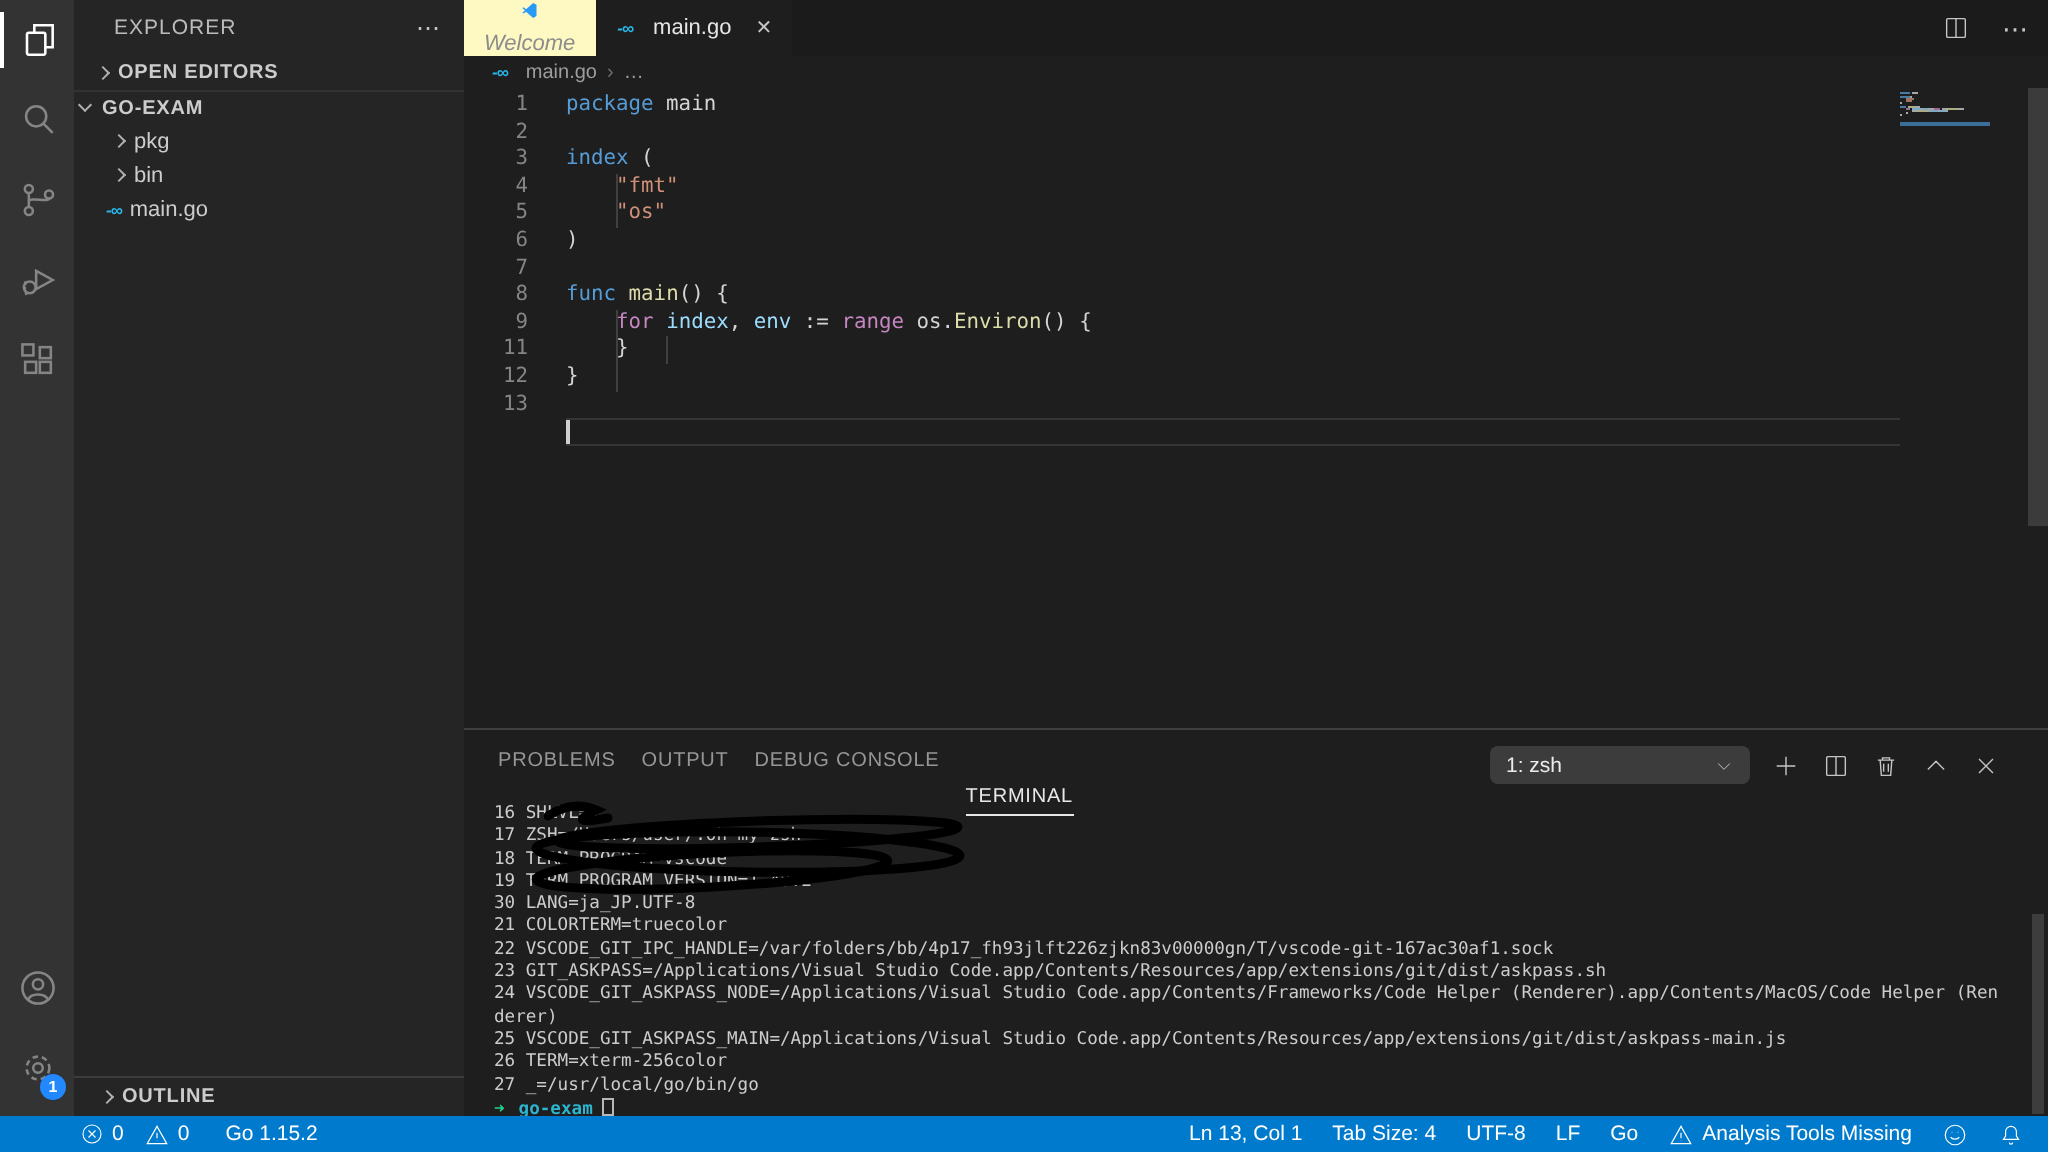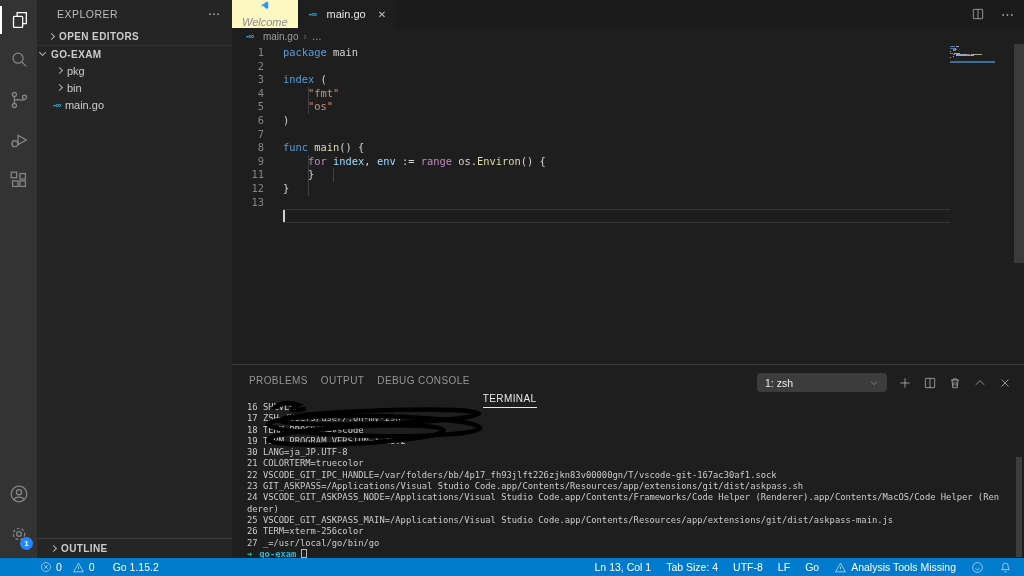--- a/index.html
+++ b/index.html
@@ -60,21 +60,21 @@
   .mini-line { height:1px; font-size:0; white-space:nowrap; overflow:hidden; }
   .mini-seg { display:inline-block; height:1px; }
   .mini-cur { position:absolute; left:0; right:-4px; height:1.5px; background:#3b6e98; }
   .editor-scrollbar { position:absolute; top:0; right:0; width:10px; height:219px; background:rgba(121,121,121,0.32); }
 
   
   .panel { flex:1; border-top:1px solid #3f3f3f; display:flex; flex-direction:column; position:relative; min-height:0; }
   .panel-header { height:34px; flex:none; display:flex; align-items:center; padding-left:17px; position:relative; }
   .panel-tab { font-size:10px; letter-spacing:0.4px; color:#969696; margin-right:13px; cursor:pointer; padding-bottom:3px; border-bottom:1px solid transparent; }
   .panel-tab.active { color:#e7e7e7; border-bottom-color:#e7e7e7;margin-top:36px; }
-  .panel-right { position:absolute; right:12px; top:8px; display:flex; align-items:center; gap:11px; }
+  .panel-right { position:absolute; right:24px; top:8px; display:flex; align-items:center; gap:11px; }
   .shell-select { width:130px; height:19px; background:#3c3c3c; border-radius:4px; color:#ececec; font-size:10.5px;
                   display:flex; align-items:center; justify-content:space-between; padding:0 8px; cursor:pointer; }
   .panel-right svg { stroke:#c5c5c5; fill:none; stroke-width:1.2; cursor:pointer; }
   .terminal { flex:1; position:relative; padding:3px 0 0 15px; font-family:"DejaVu Sans Mono",monospace;
               font-size:8.8px; line-height:11.3px; color:#cccccc; overflow:hidden; }
   .term-line { white-space:pre; height:11.3px; }
   .prompt { height:11.3px; white-space:pre; }
   .p-arrow { color:#23d18b; font-weight:bold; }
   .p-cwd { color:#2cb5cf; font-weight:bold; margin-left:7px; }
   .term-cursor { display:inline-block; width:6px; height:9px; border:1px solid #b8b8b8; margin-left:5px; vertical-align:-1px; }

